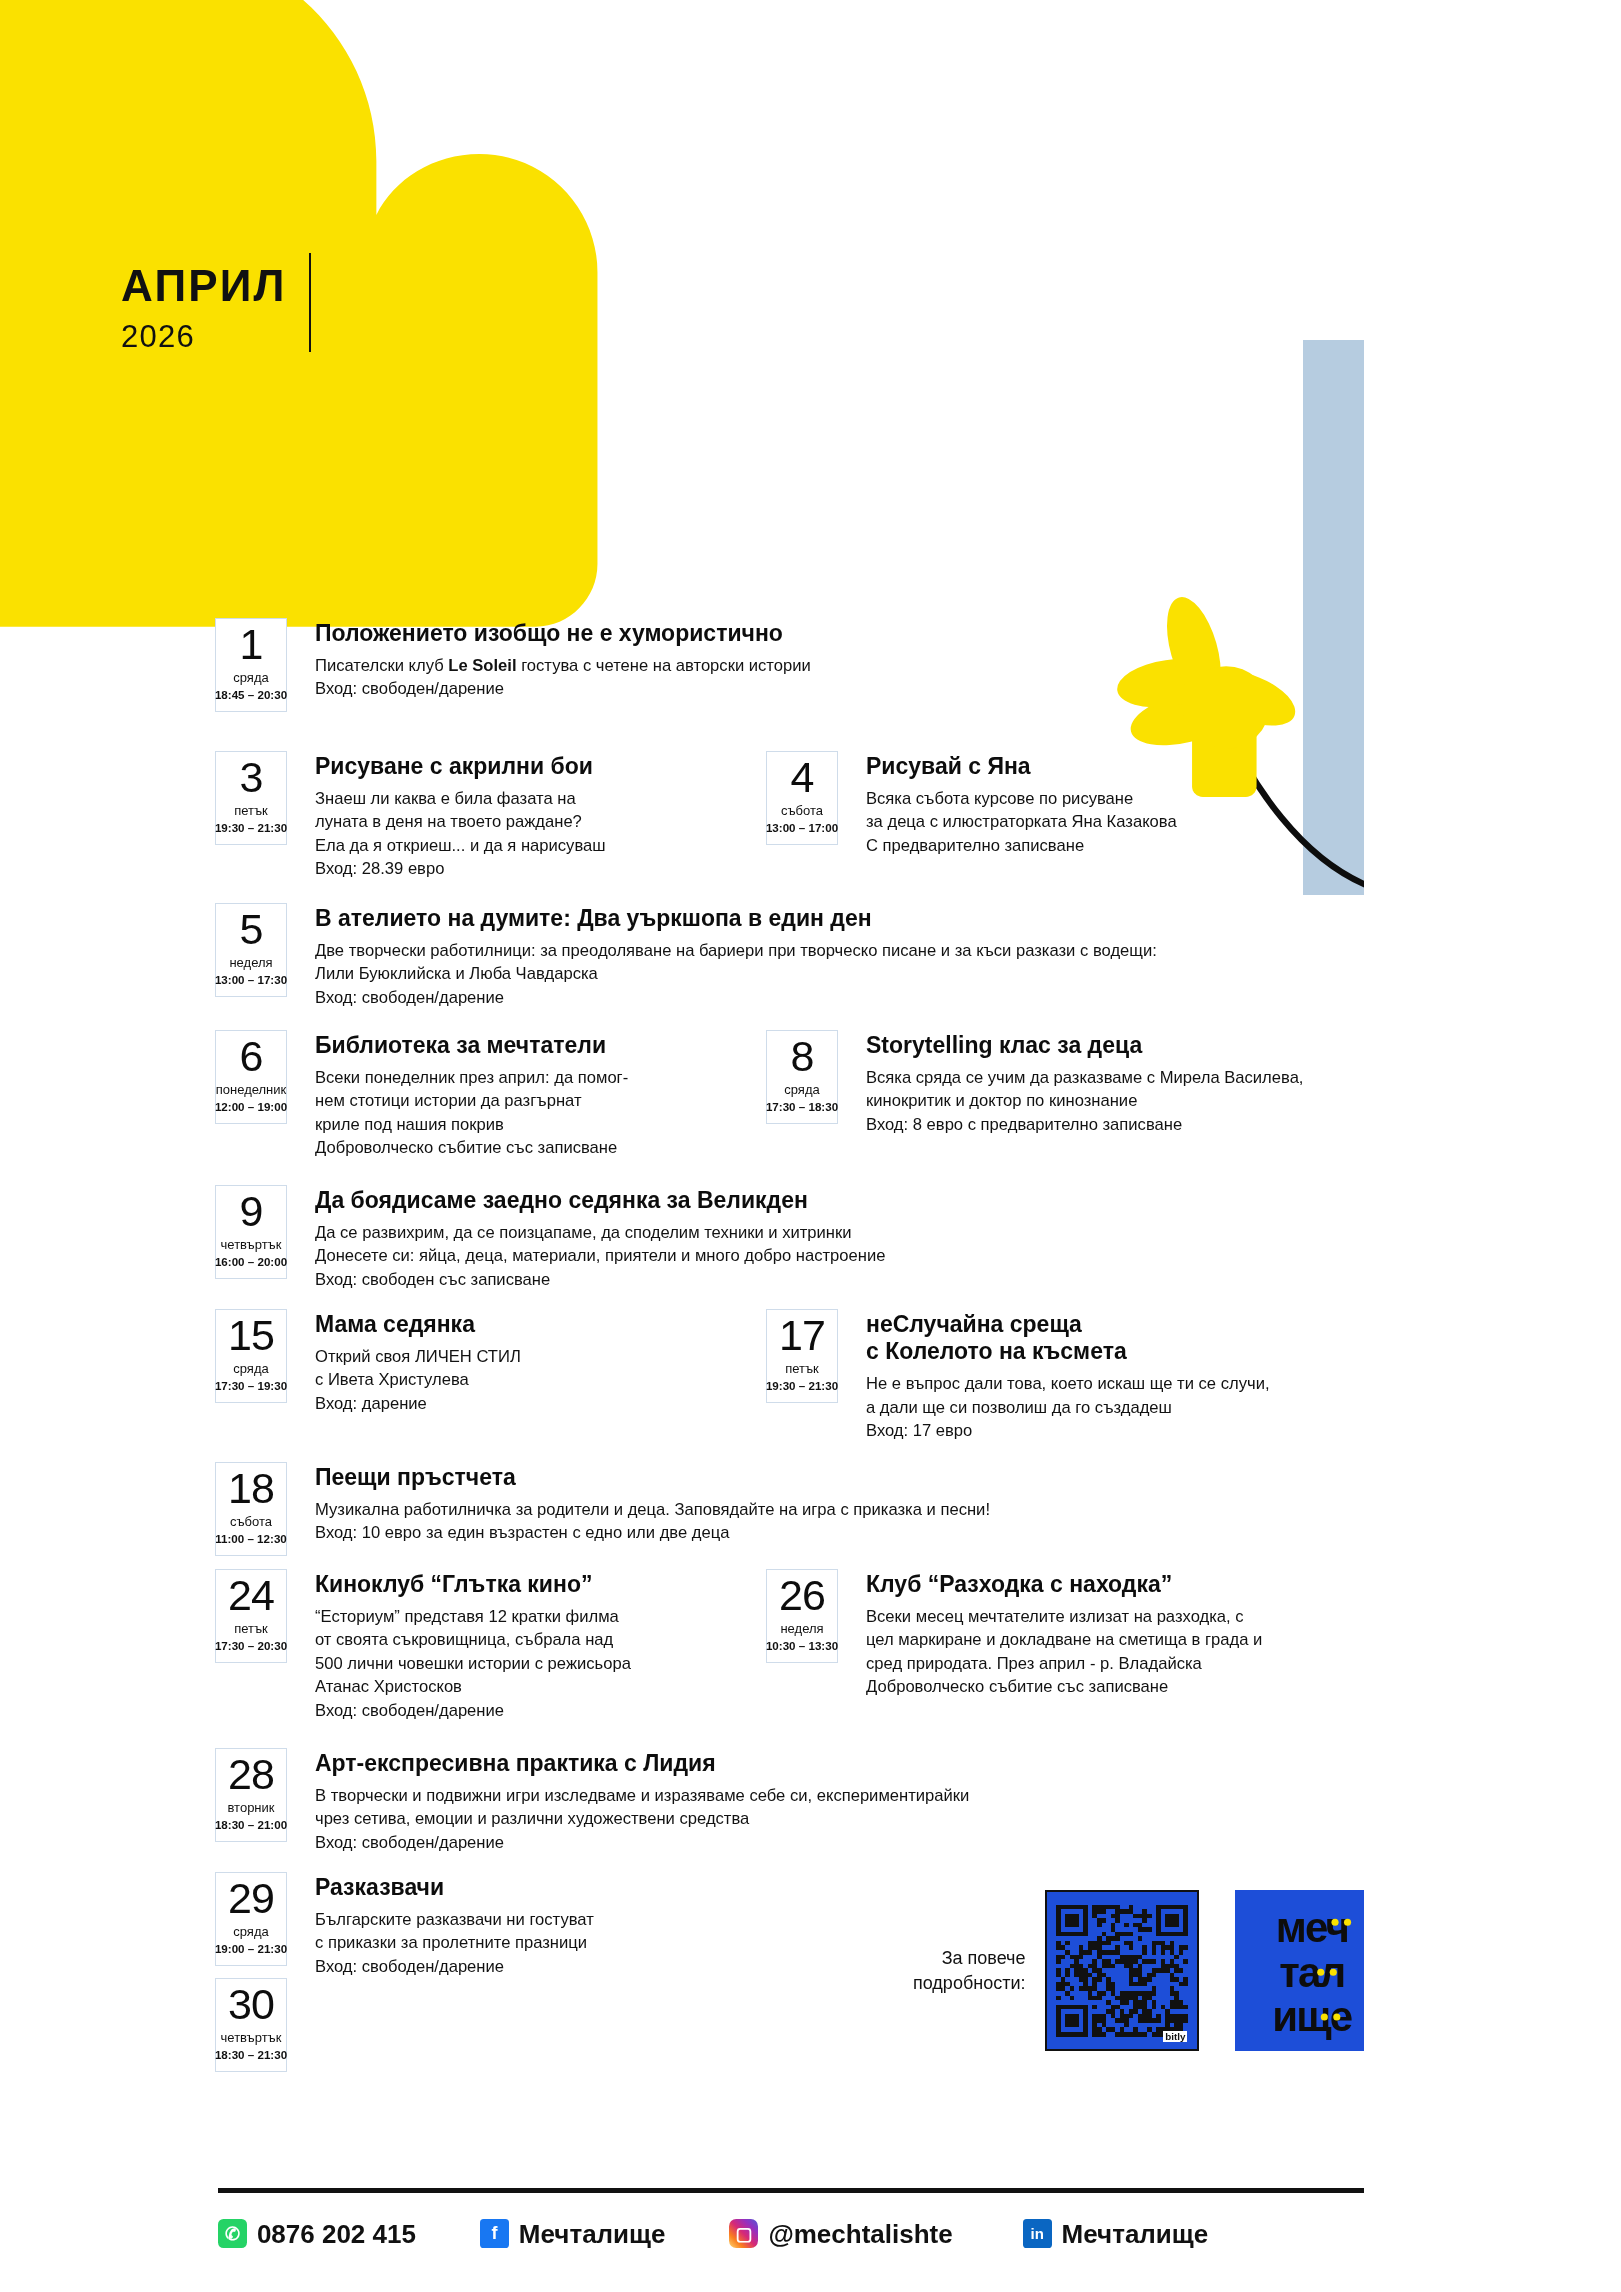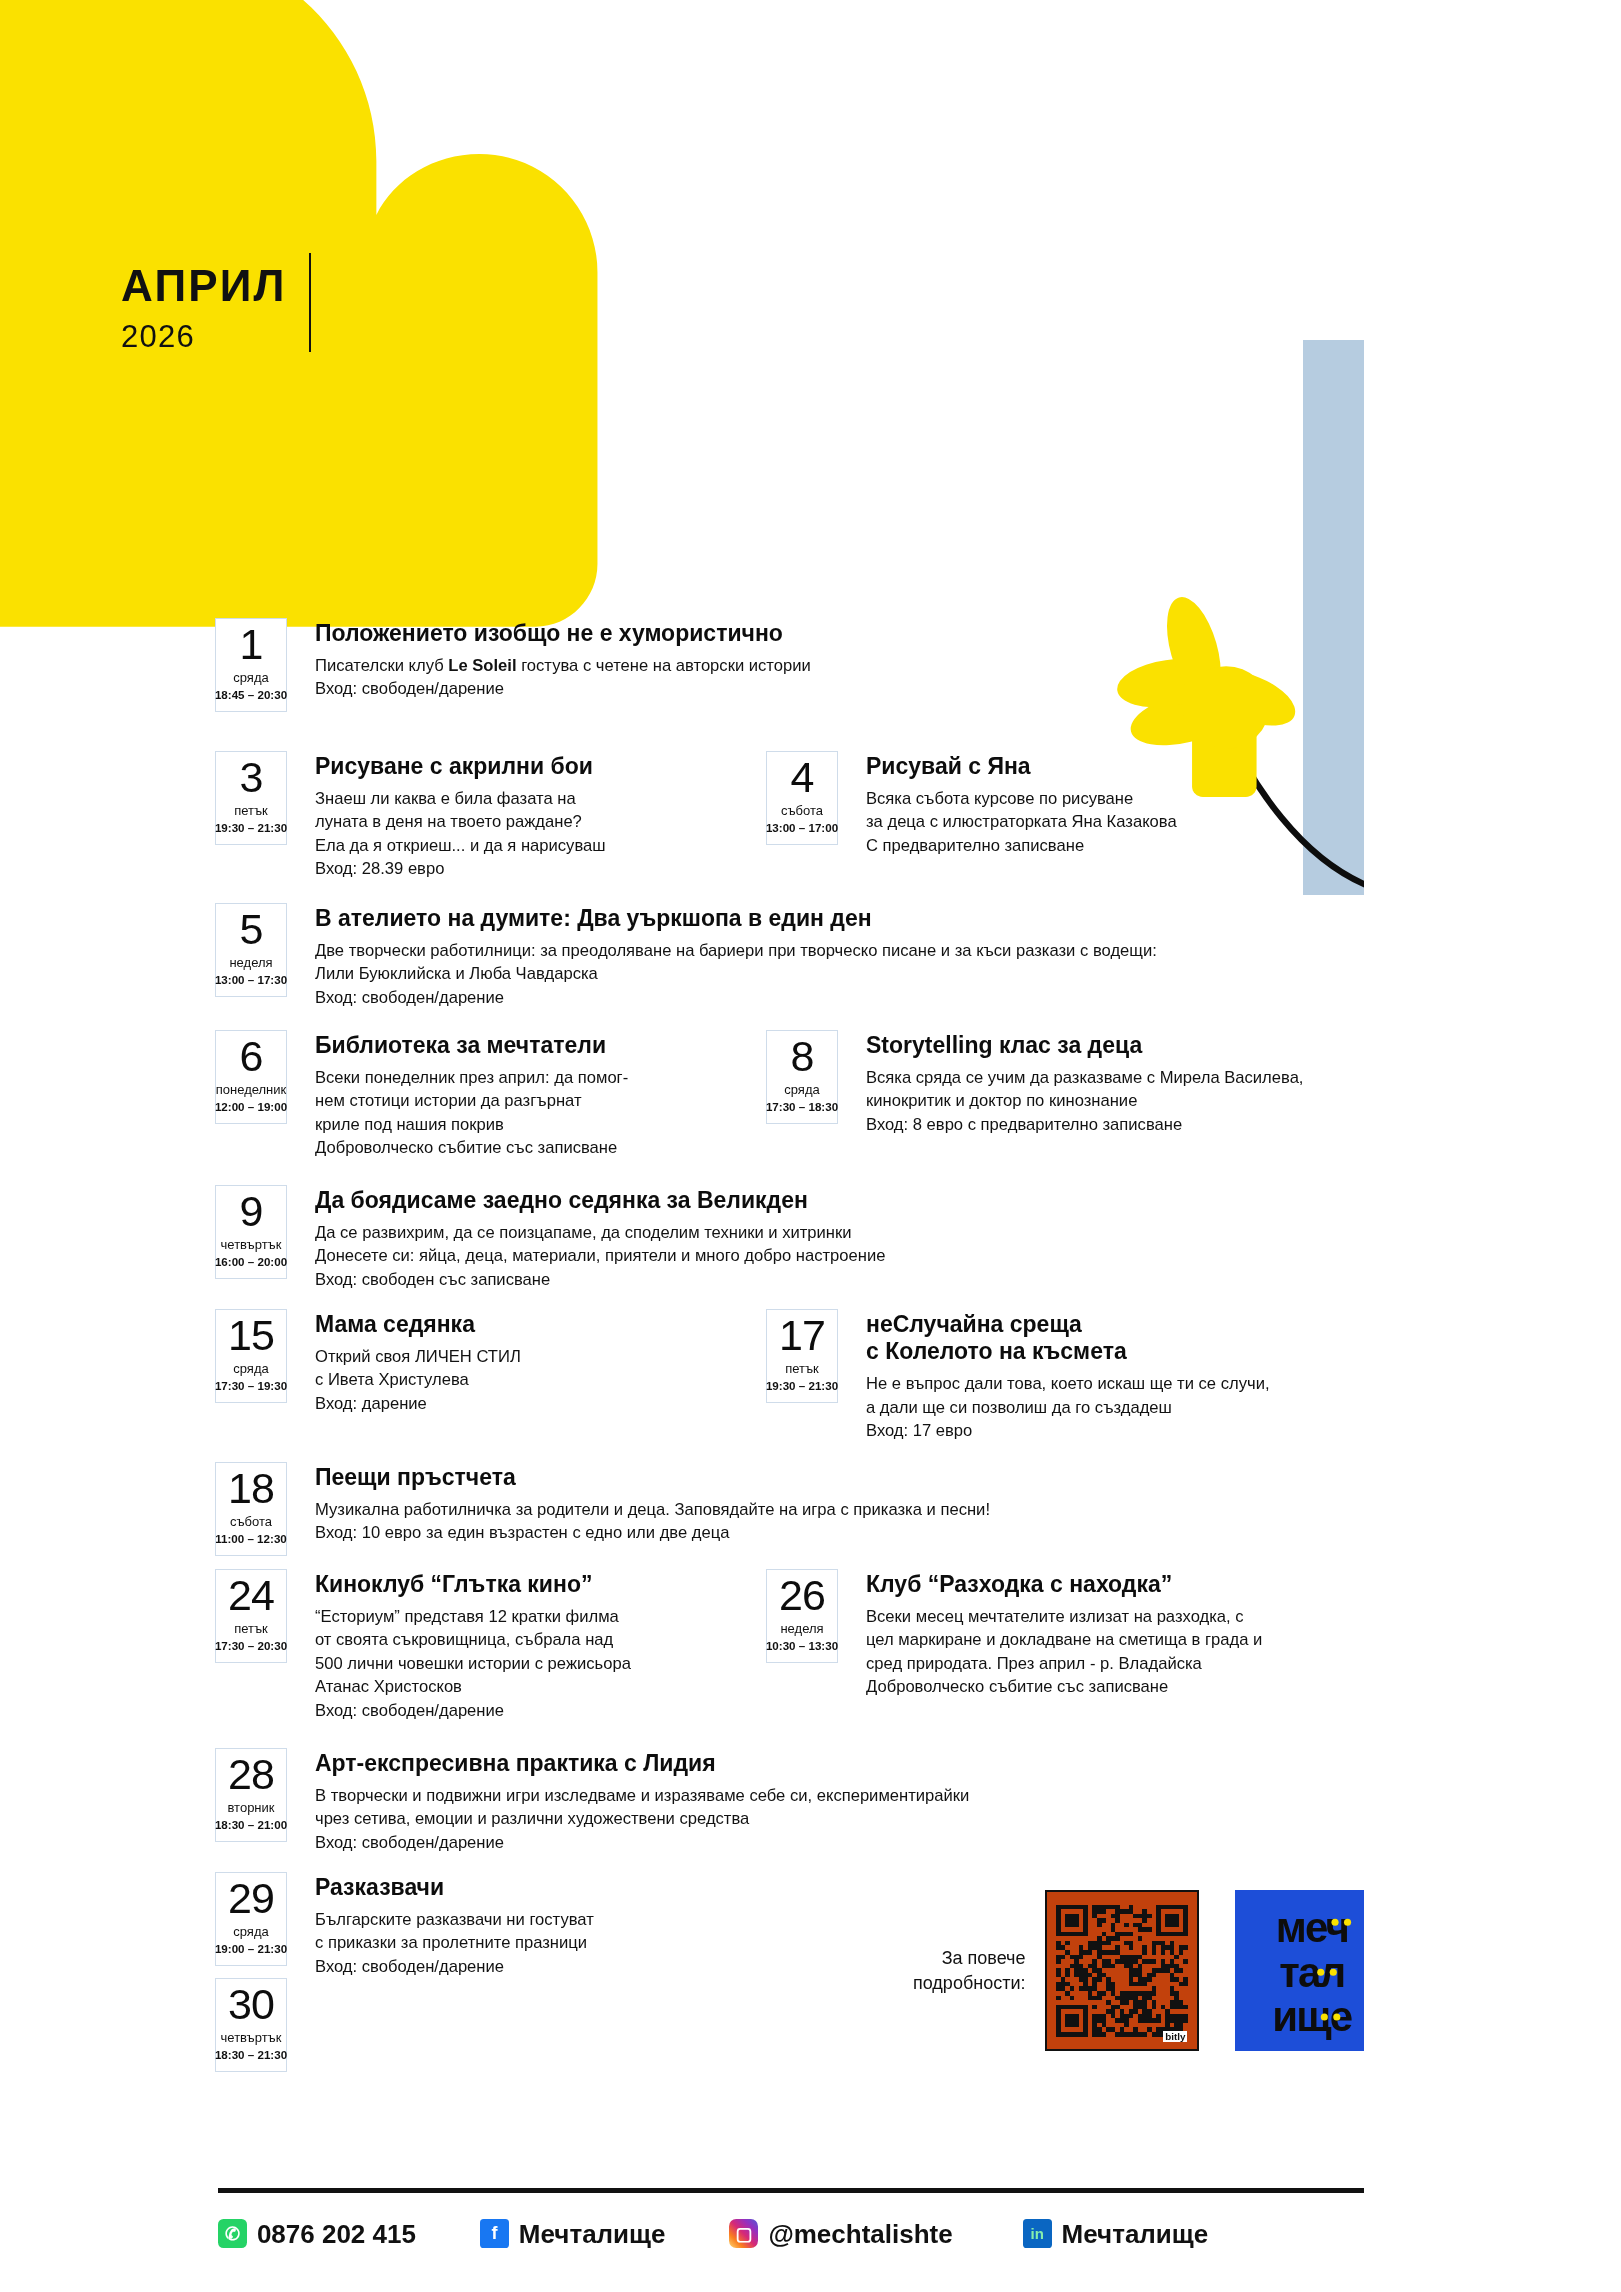--- a/index.html
+++ b/index.html
@@ -169,21 +169,21 @@
     font-size: 18px;
     line-height: 1.35;
     color: #111111;
     text-align: right;
     margin-right: 19.7px;
     white-space: pre-line;
   }
   #qr-frame {
     width: 154px; height: 161px;
     border: 2.7px solid #111111;
-    background: #c2410c;
+    background: #1d4ed8;
     padding: 9px;
     position: relative;
   }
   #qr-canvas { width: 100%; height: 100%; display: block; }
   #qr-brand {
     position: absolute;
     right: 9.9px; bottom: 7.2px;
     font-size: 9.9px;
     font-weight: 700;
     color: #111111;
@@ -506,19 +506,19 @@
       </div>
       <div class="social" style="margin-left: 64px;">
         <span class="social-icon ic-fb" style="color: rgb(255, 255, 255); font-size: 18px; font-weight: 700;">f</span>
         <span class="social-label">Мечталище</span>
       </div>
       <div class="social" style="margin-left: 64px;">
         <span class="social-icon ic-ig" style="color: rgb(255, 255, 255); font-size: 18px; font-weight: 700;">▢</span>
         <span class="social-label">@mechtalishte</span>
       </div>
       <div class="social" style="margin-left: 70px;">
-        <span class="social-icon ic-li" style="color: #86efac; font-size: 15px; font-weight: 700;">in</span>
+        <span class="social-icon ic-li" style="color: #ffffff; font-size: 15px; font-weight: 700;">in</span>
         <span class="social-label">Мечталище</span>
       </div>
     </div>
 
 </div>
 
 
 </body></html>

